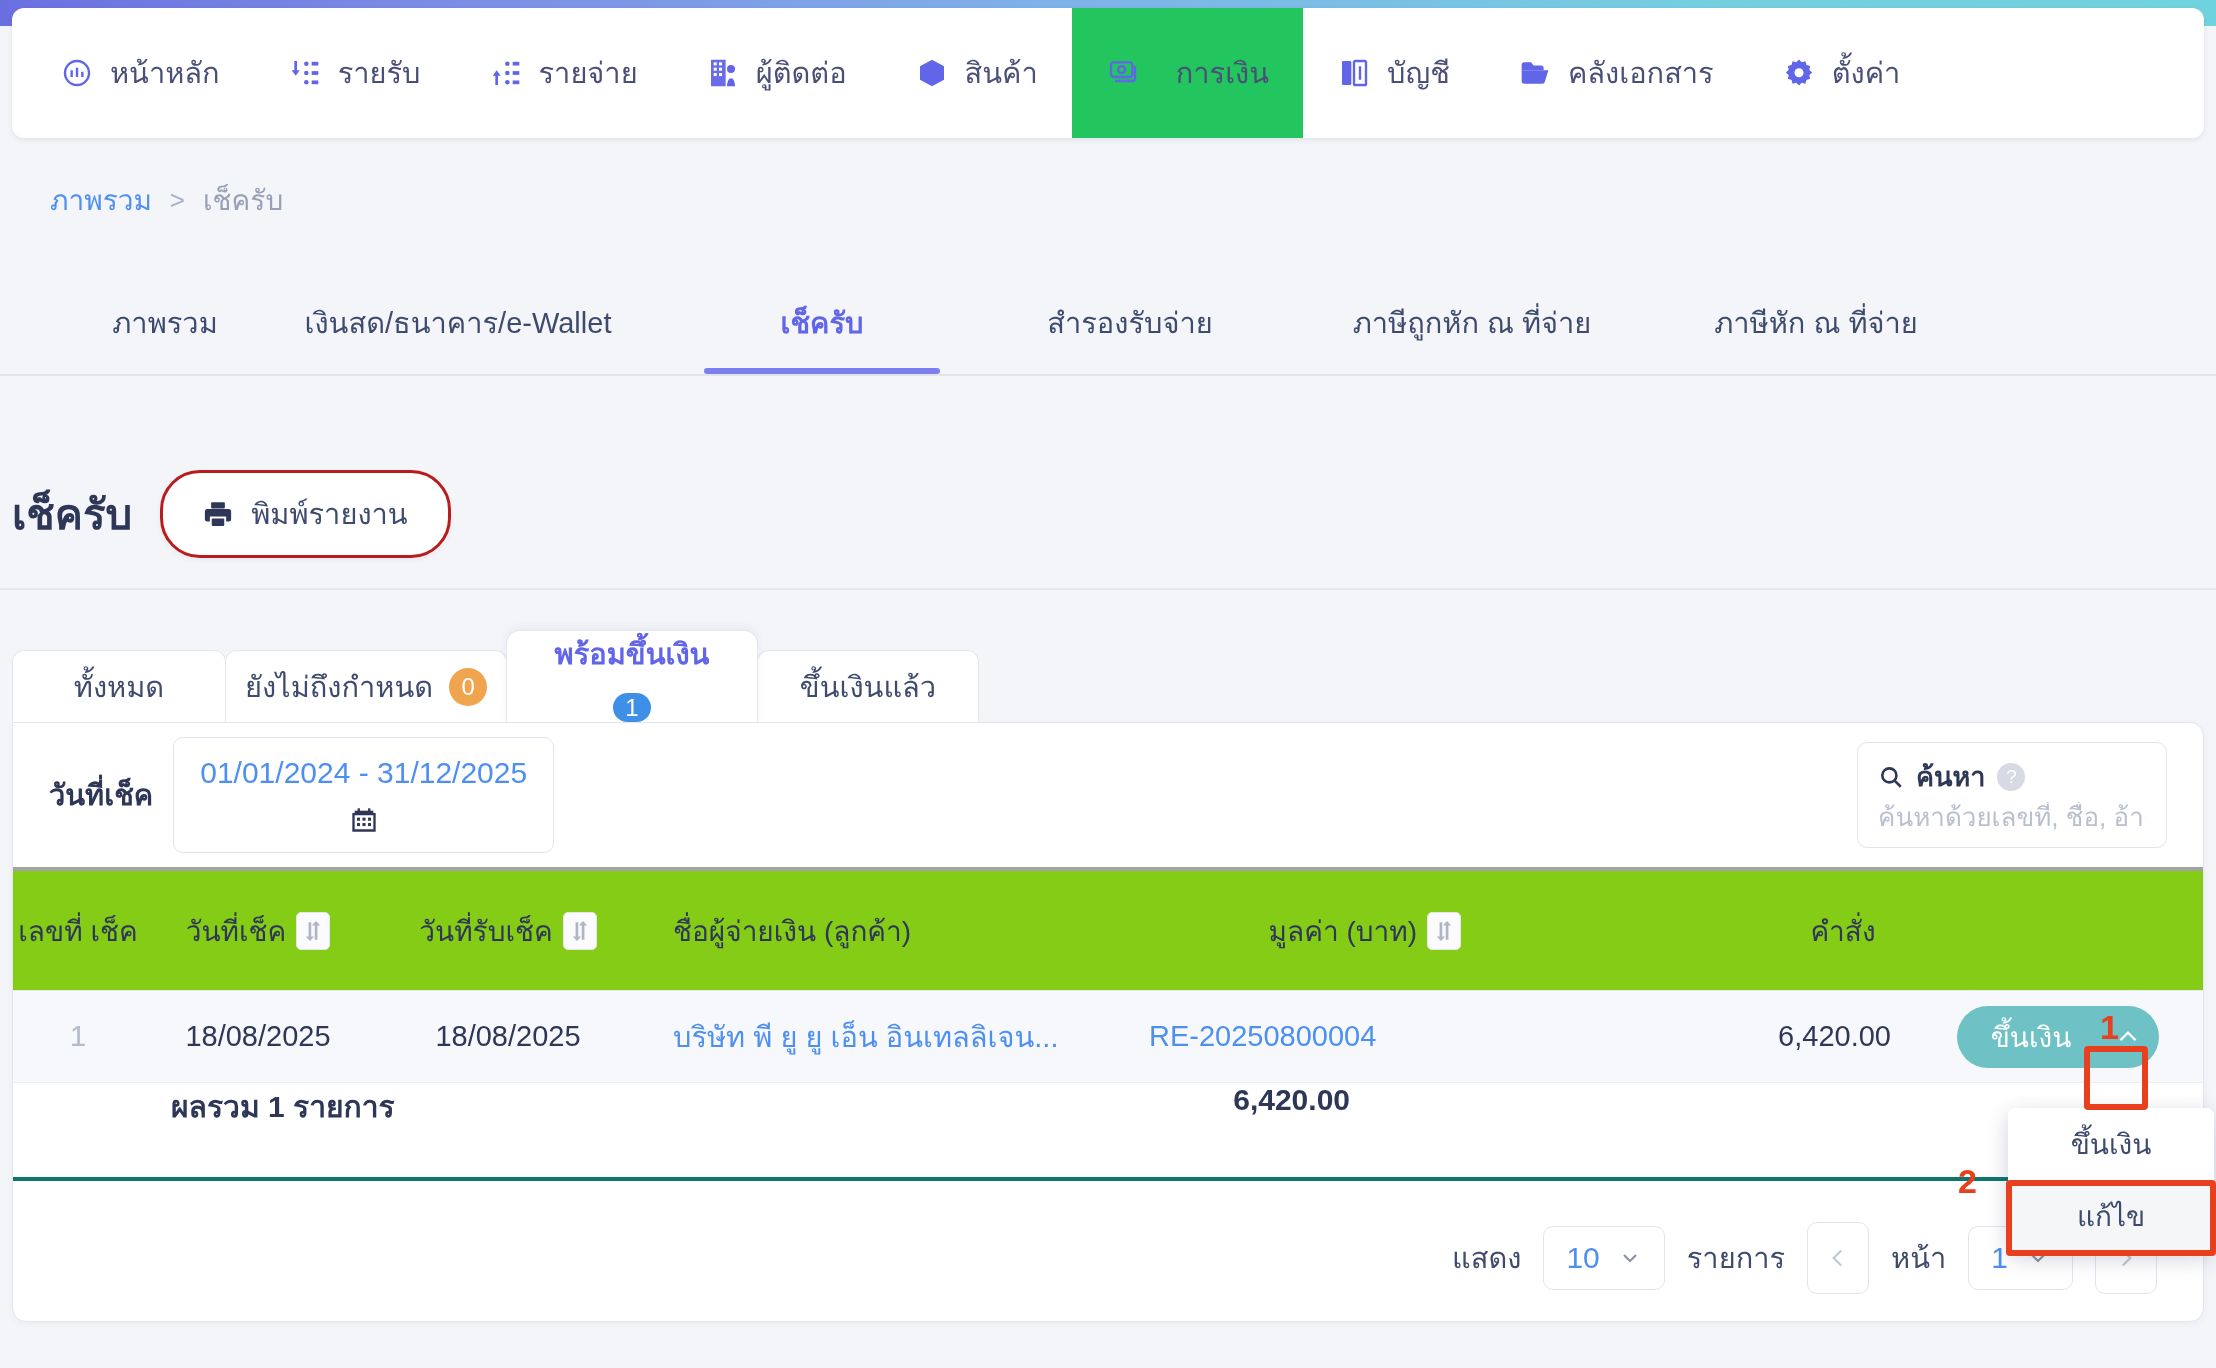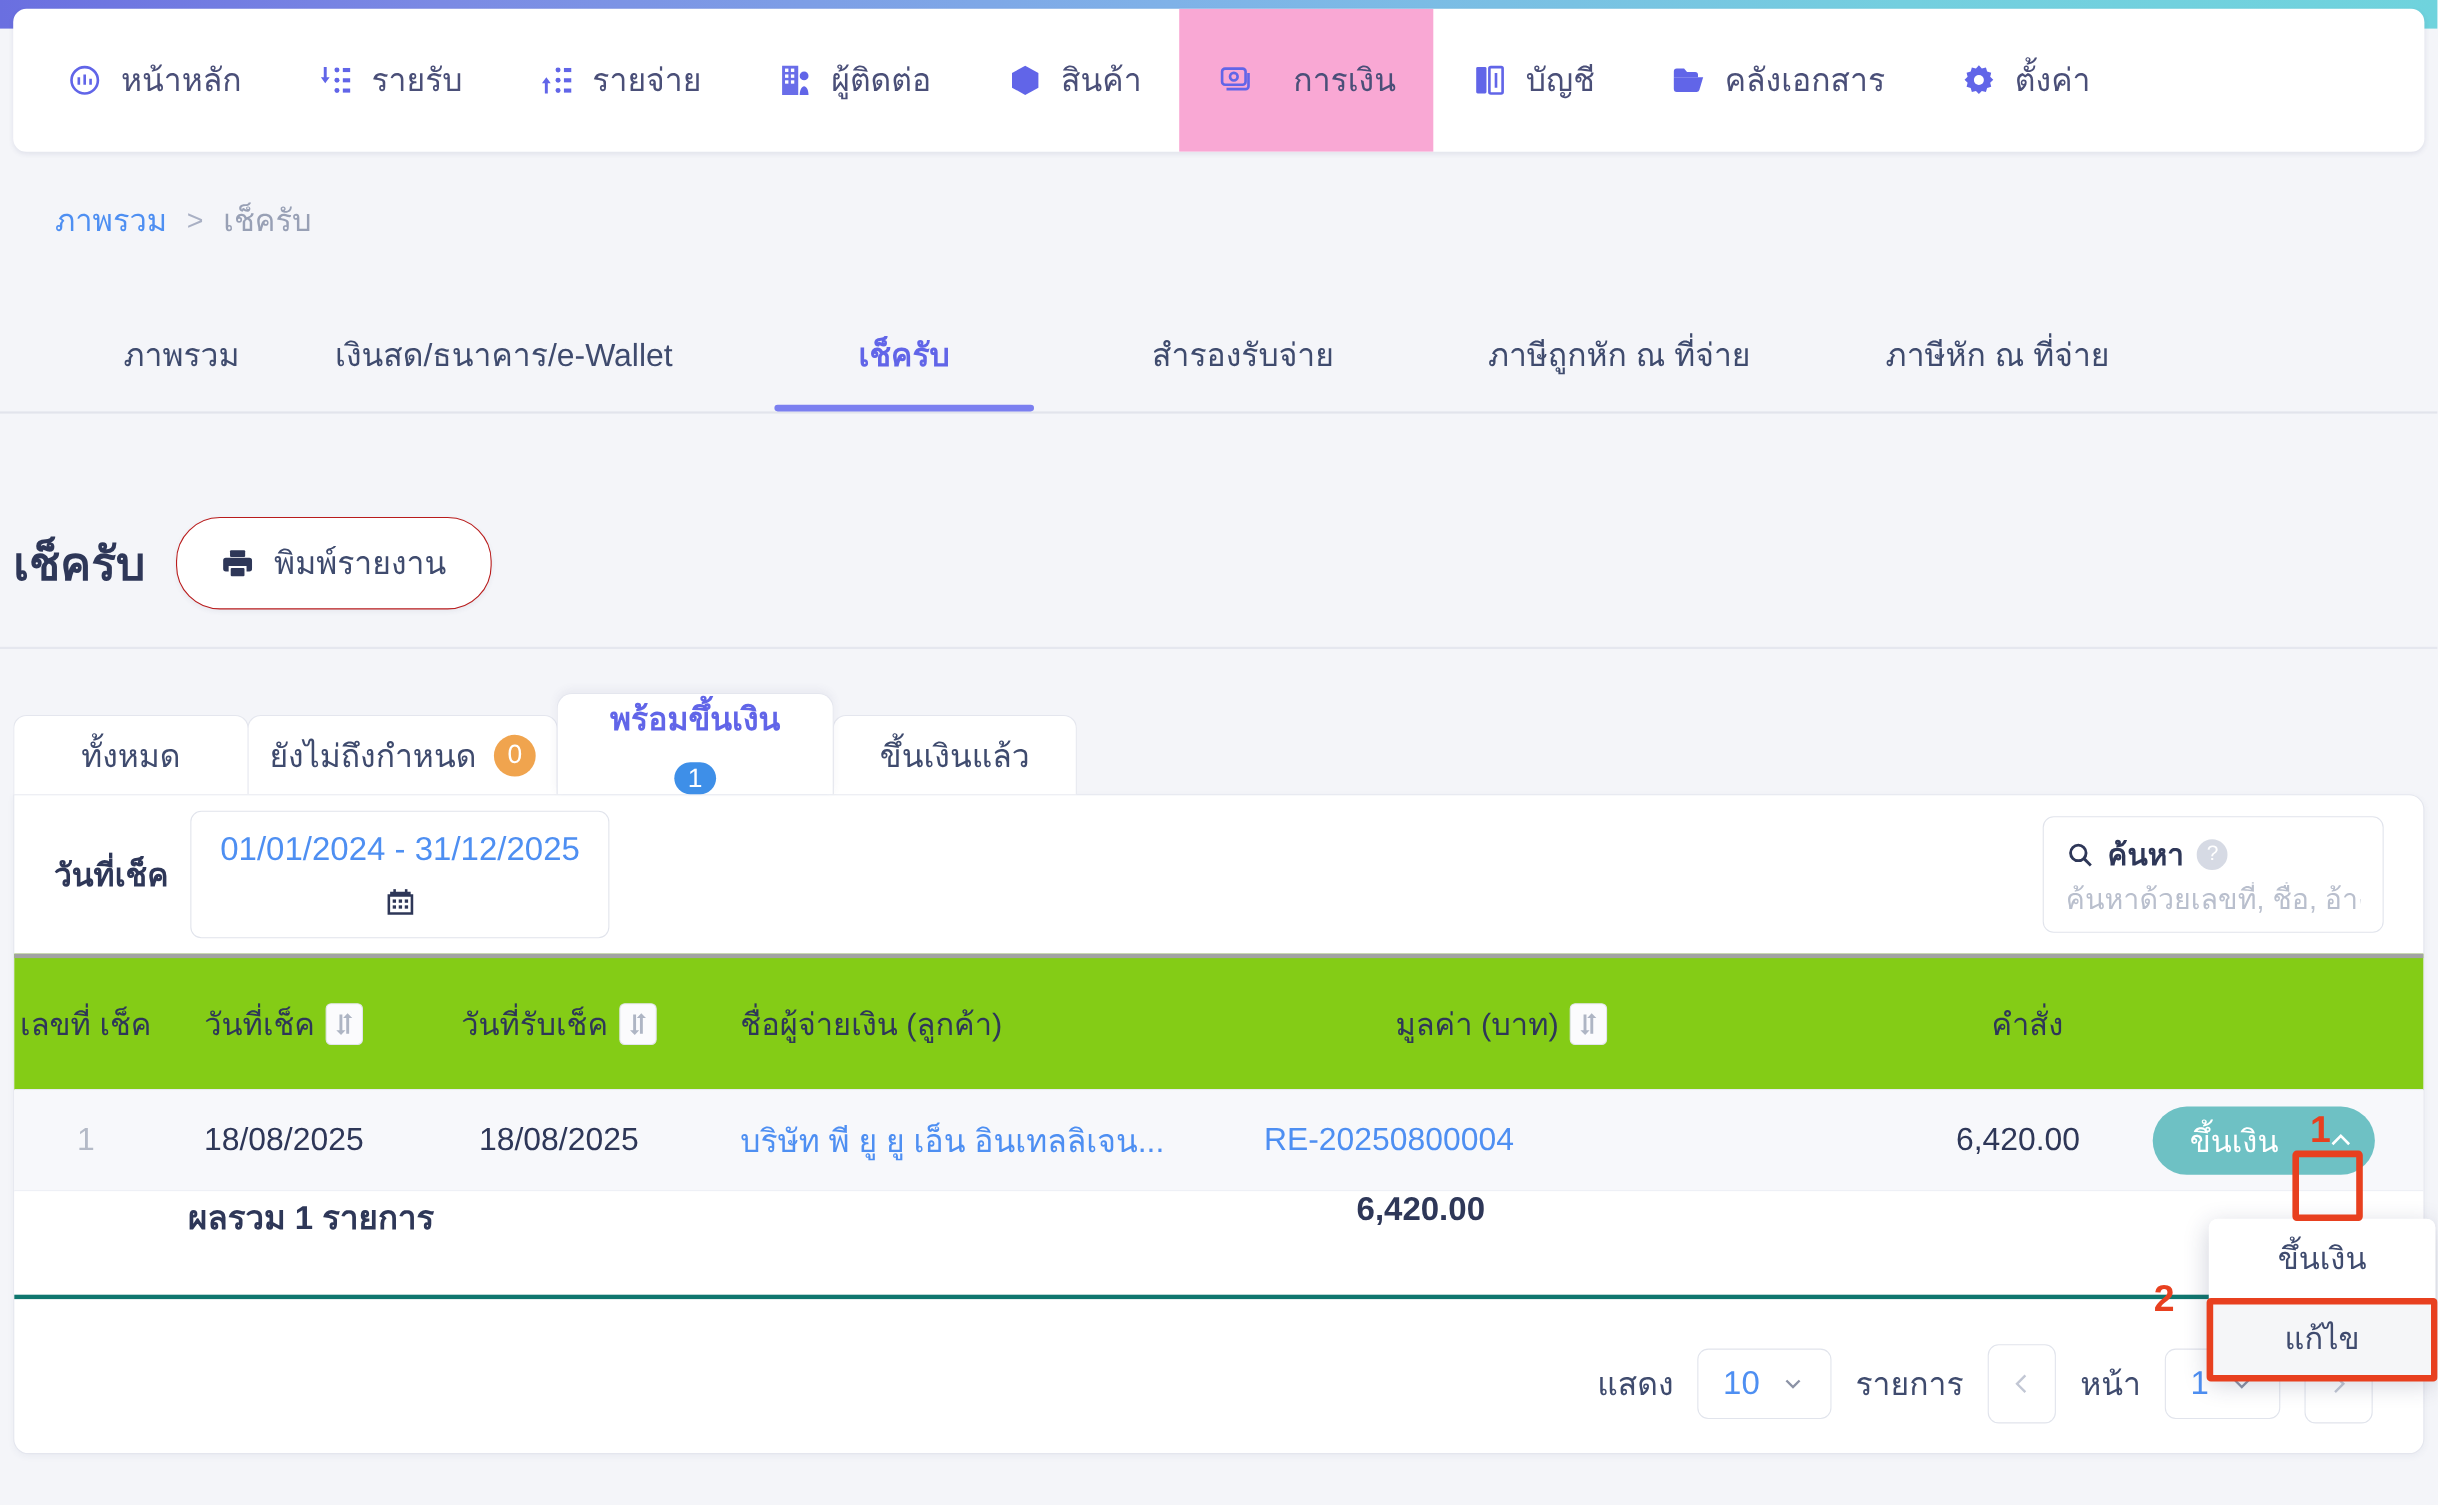--- a/index.html
+++ b/index.html
@@ -32,21 +32,21 @@
     display: flex; align-items: center; justify-content: center;
     gap: 16px;
     padding: 0 34px;
     font-size: 29px;
     color: #4a4f78;
     cursor: pointer;
     height: 100%;
     white-space: nowrap;
   }
   .nav-item:first-child { margin-left: 14px; }
-  .nav-item.active { background: #f9a8d4; gap: 36px; }
+  .nav-item.active { background: #22c55e; gap: 36px; }
   .nav-icon { display: flex; align-items: center; justify-content: center; width: 34px; height: 34px; color: #6165e8; }
   .nav-icon svg { display: block; }
 
   
   .breadcrumb {
     position: absolute; left: 50px; top: 178px;
     display: flex; align-items: center; gap: 18px;
     font-size: 28px;
   }
   .crumb-link { color: #4e8ff2; cursor: pointer; }
@@ -75,21 +75,21 @@
   }
 
   
   .heading-row {
     position: absolute; left: 12px; top: 470px;
     display: flex; align-items: center; gap: 28px;
   }
   .page-title { font-size: 42px; font-weight: bold; color: #2e3758; }
   .btn-print {
     display: flex; align-items: center; gap: 18px;
-    background: #ffffff; border: 1px solid #b91c1c;
+    background: #ffffff; border: 3px solid #b91c1c;
     border-radius: 40px;
     padding: 18px 40px;
     font-size: 29px; color: #3f4b6e;
     box-shadow: 0 2px 5px rgba(60,70,120,0.07);
     cursor: pointer;
   }
   .printer-icon { color: #2e3758; display:flex; }
 
   .heading-rule {
     position: absolute; left: 0; top: 588px; width: 2216px; height: 2px;

